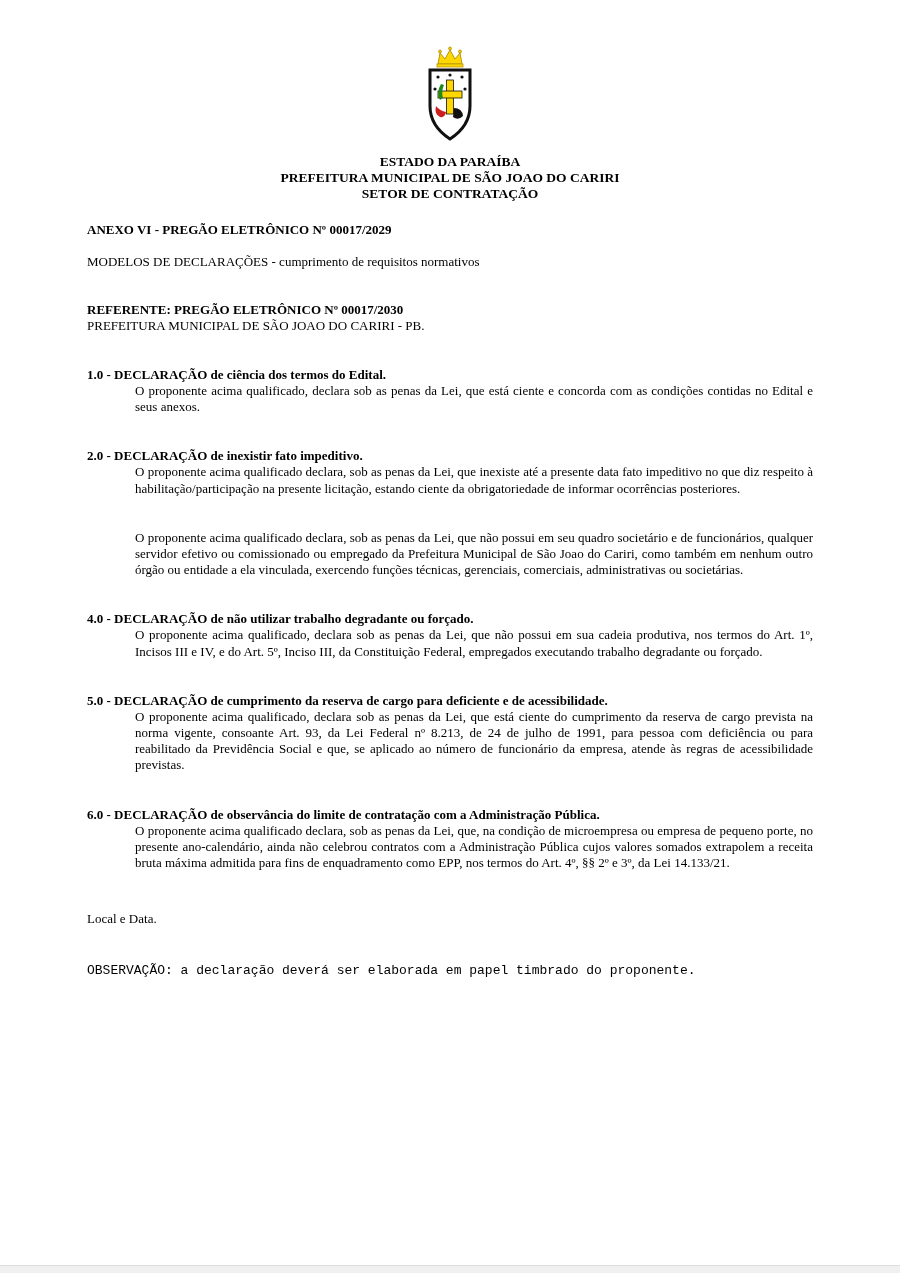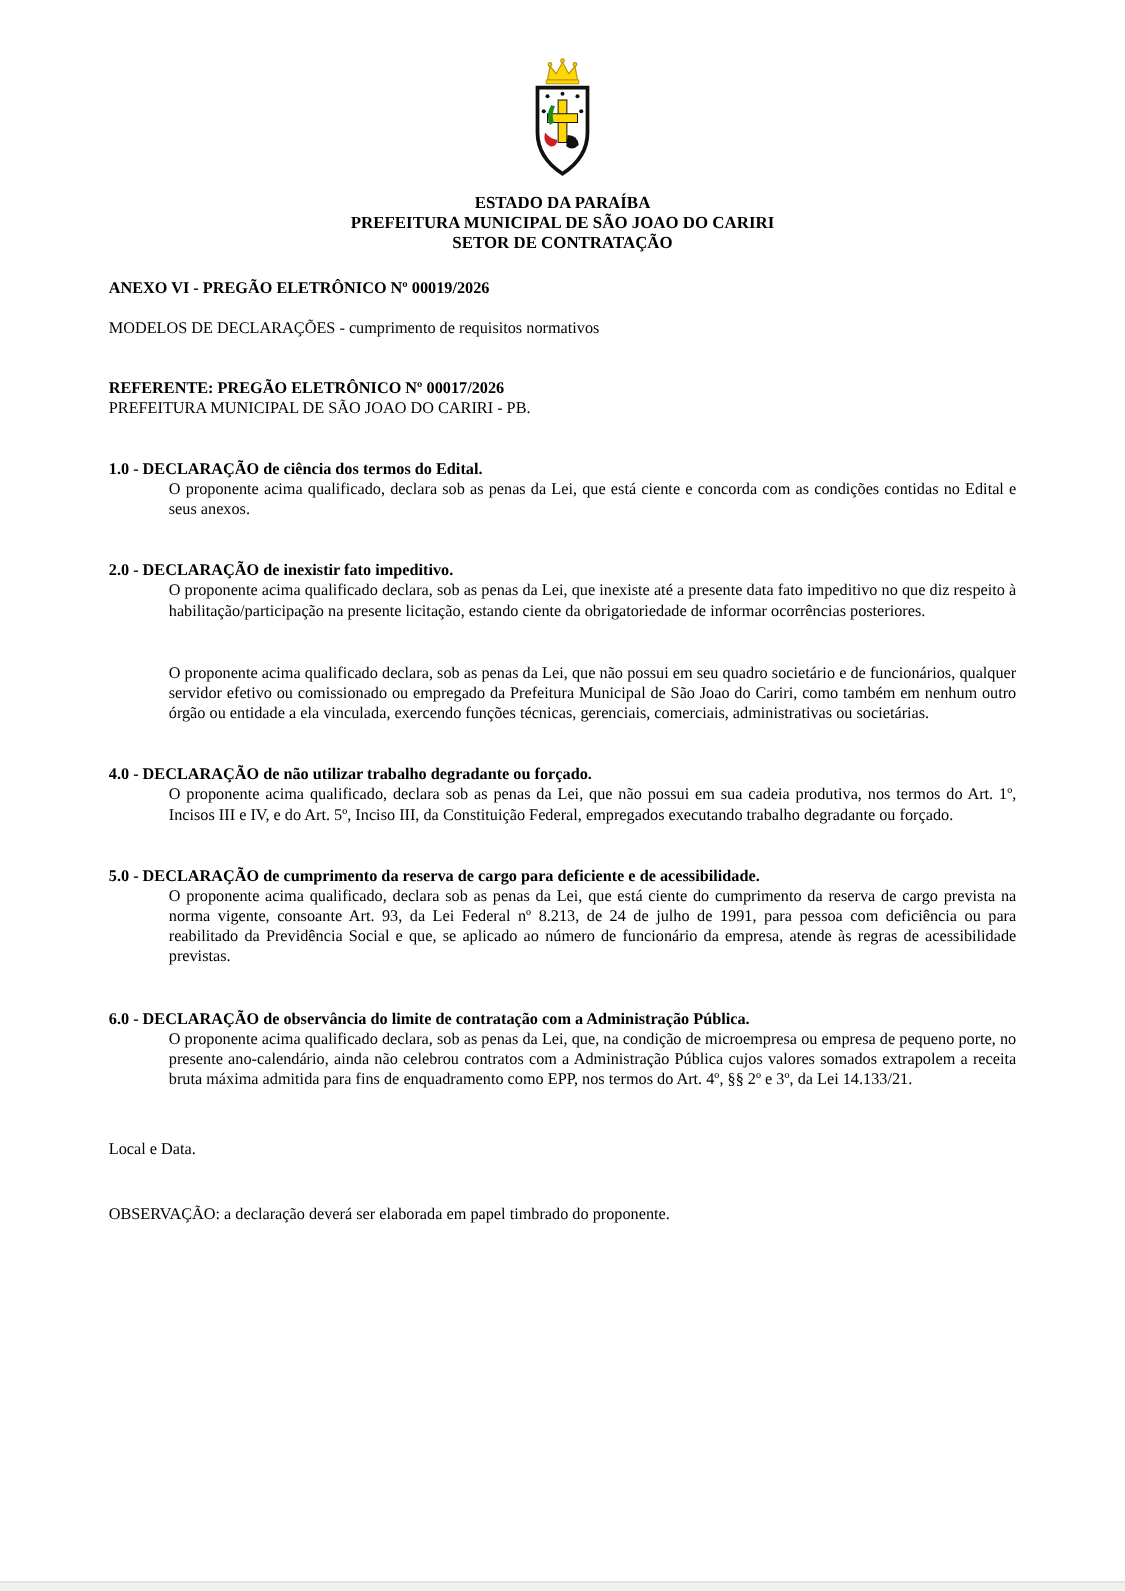--- a/index.html
+++ b/index.html
@@ -31,21 +31,21 @@
   .proponente-block { margin-top: 22px; }
   .section { margin-top: 33px; }
   .section-title { font-weight: bold; line-height: 16px; }
   .section-body {
     text-align: justify;
     line-height: 16.2px;
     margin-left: 48px;
   }
   .local-data { margin-top: 40px; }
   .signature-block { margin-top: 52px; }
-  .observacao { margin-top: 36px; }
+  .observacao { margin-top: 36px; font-family: Liberation Mono, monospace; }
   .page-bottom-edge {
     position: absolute;
     left: 0; right: 0; bottom: 0;
     height: 8px;
     background: #f0f0f0;
     border-top: 1px solid #dcdcdc;
   }
 </style>
 </head>
 <body>
@@ -84,26 +84,26 @@
         <path d="M15 62 q-2 8 4 11 q5 1 6 -5 q-6 -1 -10 -6 z" fill="#cc1f1f"></path>
 
         <path d="M33 64 q8 0 9 8 q-5 5 -10 1 z" fill="#111111"></path>
       </svg>
     </span>
     <div class="header-line">ESTADO DA PARAÍBA</div>
     <div class="header-line">PREFEITURA MUNICIPAL DE SÃO JOAO DO CARIRI</div>
     <div class="header-line">SETOR DE CONTRATAÇÃO</div>
   </div>
 
-  <div class="line bold anexo-title">ANEXO VI - PREGÃO ELETRÔNICO Nº 00019/2026</div>
+  <div class="line bold anexo-title">ANEXO VI - PREGÃO ELETRÔNICO Nº 00017/2029</div>
 
   <div class="line subtitle">MODELOS DE DECLARAÇÕES - cumprimento de requisitos normativos</div>
 
   <div class="referente-block">
-    <div class="line bold">REFERENTE: PREGÃO ELETRÔNICO Nº 00017/2026</div>
+    <div class="line bold">REFERENTE: PREGÃO ELETRÔNICO Nº 00017/2030</div>
     <div class="line">PREFEITURA MUNICIPAL DE SÃO JOAO DO CARIRI - PB.</div>
   </div>
 
 
   <div class="section">
     <div class="section-title">1.0 - DECLARAÇÃO de ciência dos termos do Edital.</div>
     <div class="section-body">O proponente acima qualificado, declara sob as penas da Lei, que está ciente e concorda com as condições contidas no Edital e seus anexos.</div>
   </div>
 
   <div class="section">

